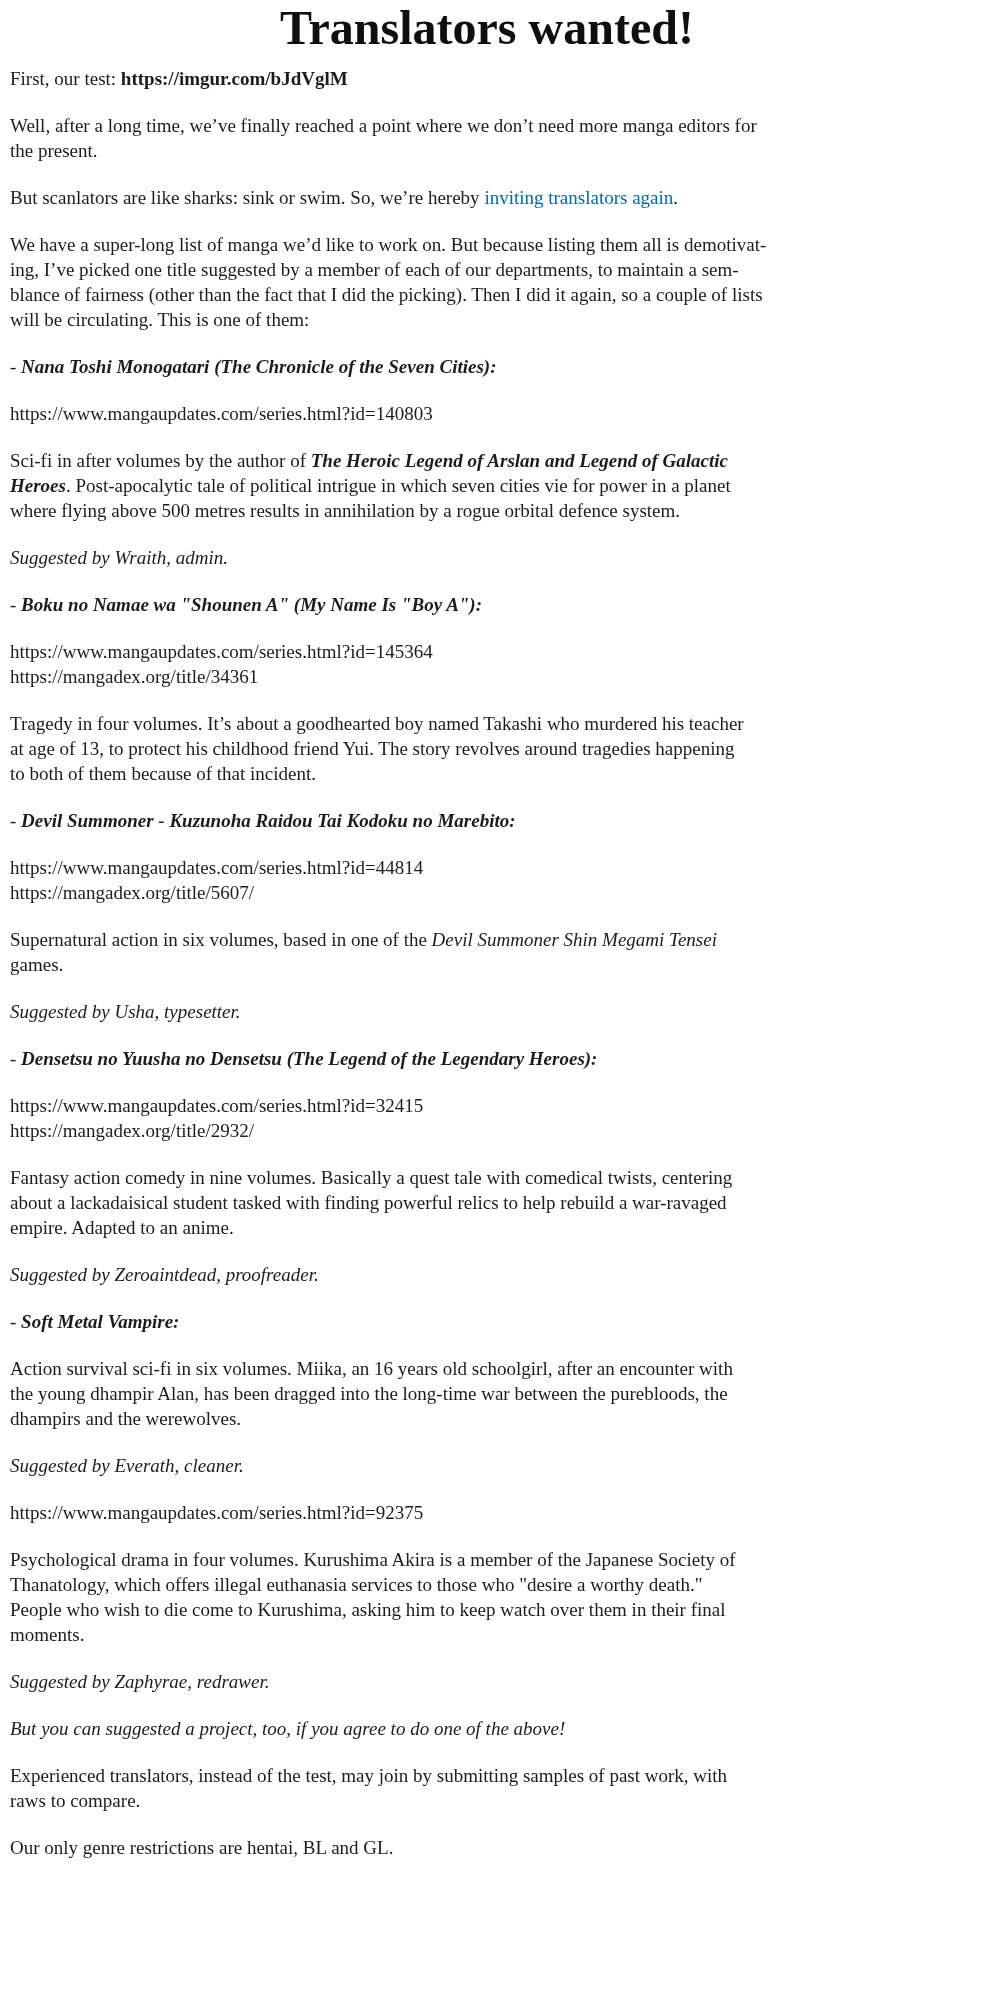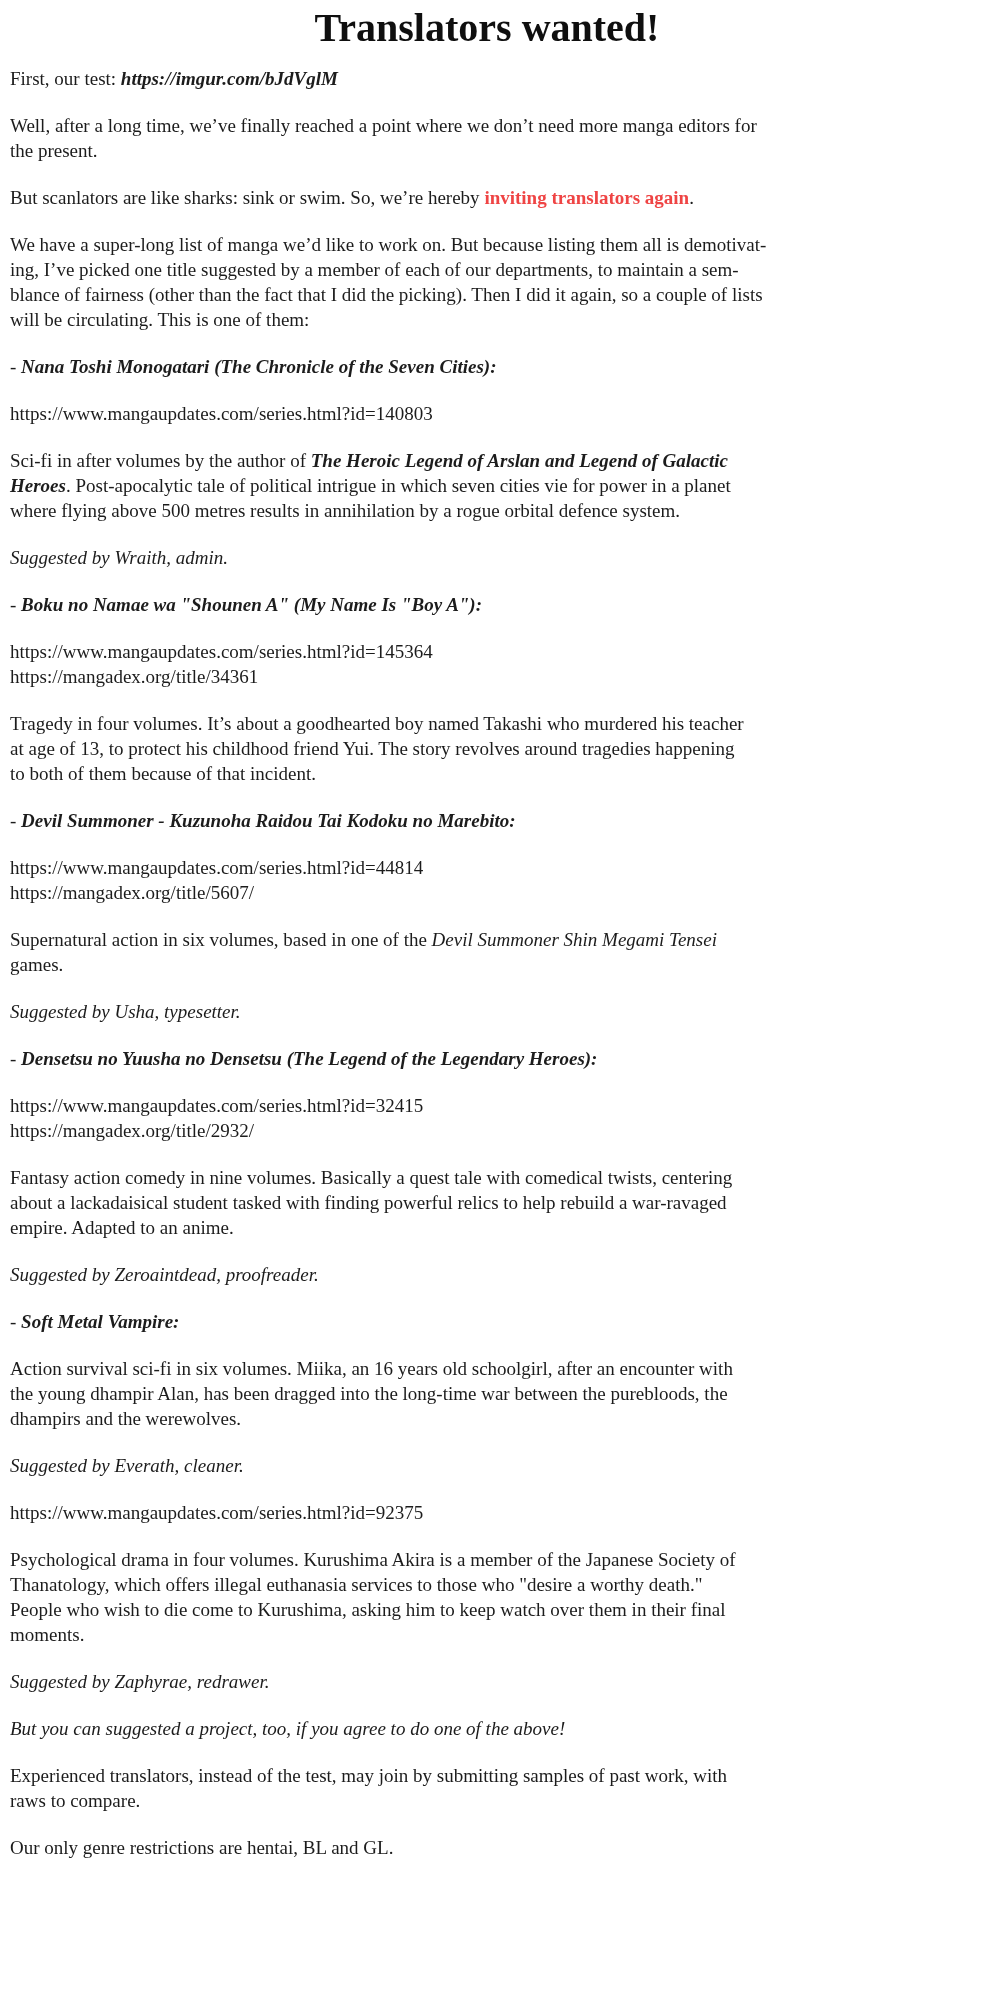--- a/index.html
+++ b/index.html
@@ -9,36 +9,36 @@
     box-sizing: border-box;
     overflow: hidden;
     background: #ffffff;
     color: #1c1c1c;
     font-family: "Liberation Serif", "DejaVu Serif", serif;
     font-size: 19px;
     line-height: 25px;
     padding: 4px 36px 0 10px;
   }
   h1.page-title {
-    font-size: 40px;
+    font-size: 48px;
     line-height: 48px;
     font-weight: bold;
     text-align: center;
     color: #0f0f0f;
     margin: 0 0 14px 0;
   }
   p {
     margin: 0 0 22px 0;
     white-space: pre-line; 
   }
   .indent { }
-  .b  { font-weight: bold; font-style: italic; }
+  .b  { font-weight: bold; }
   .i  { font-style: italic; }
   .bi { font-weight: bold; font-style: italic; }
-  .red { color: #ef4444; font-weight: bold; text-align: right; }
+  .red { color: #0369a1; font-weight: normal; text-align: right; }
   section { display: block; }
 </style>
 </head>
 <body>
 
 <h1 class="page-title">Translators wanted!</h1>
 
 <p><span>First, our test: </span><span class="b">https://imgur.com/bJdVglM</span></p>
 
 <p>Well, after a long time, we’ve finally reached a point where we don’t need more manga editors for

